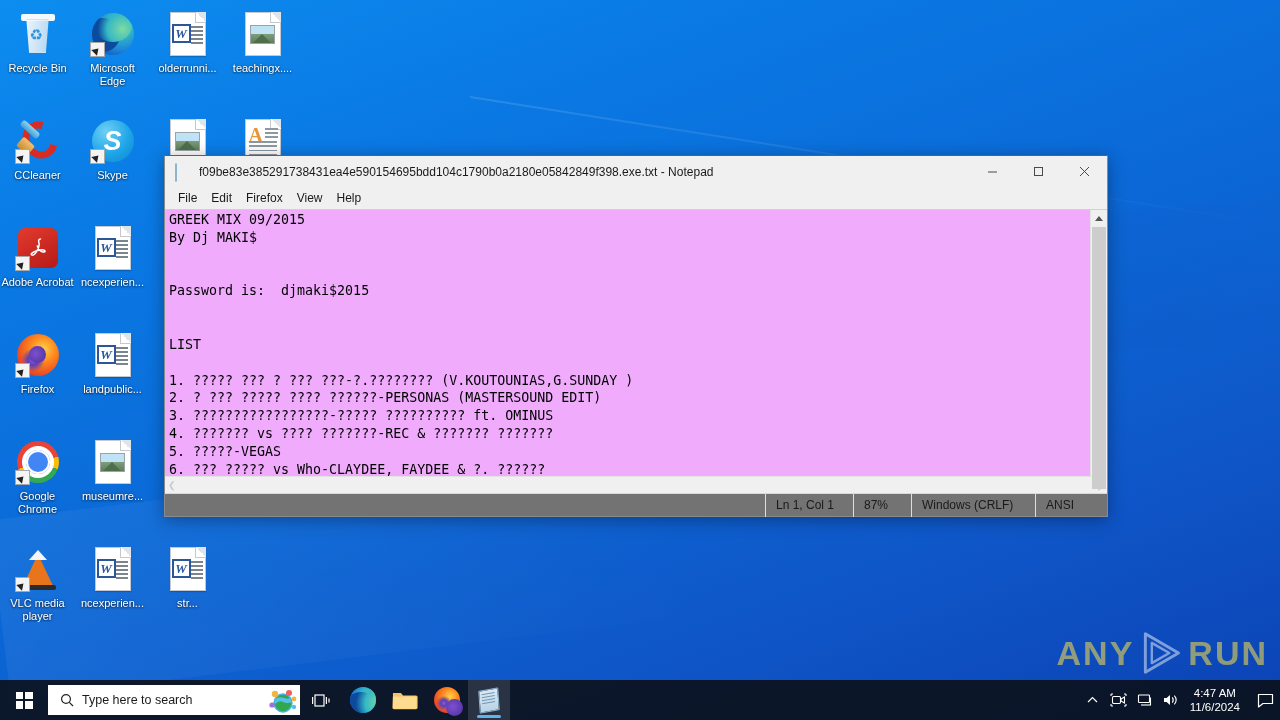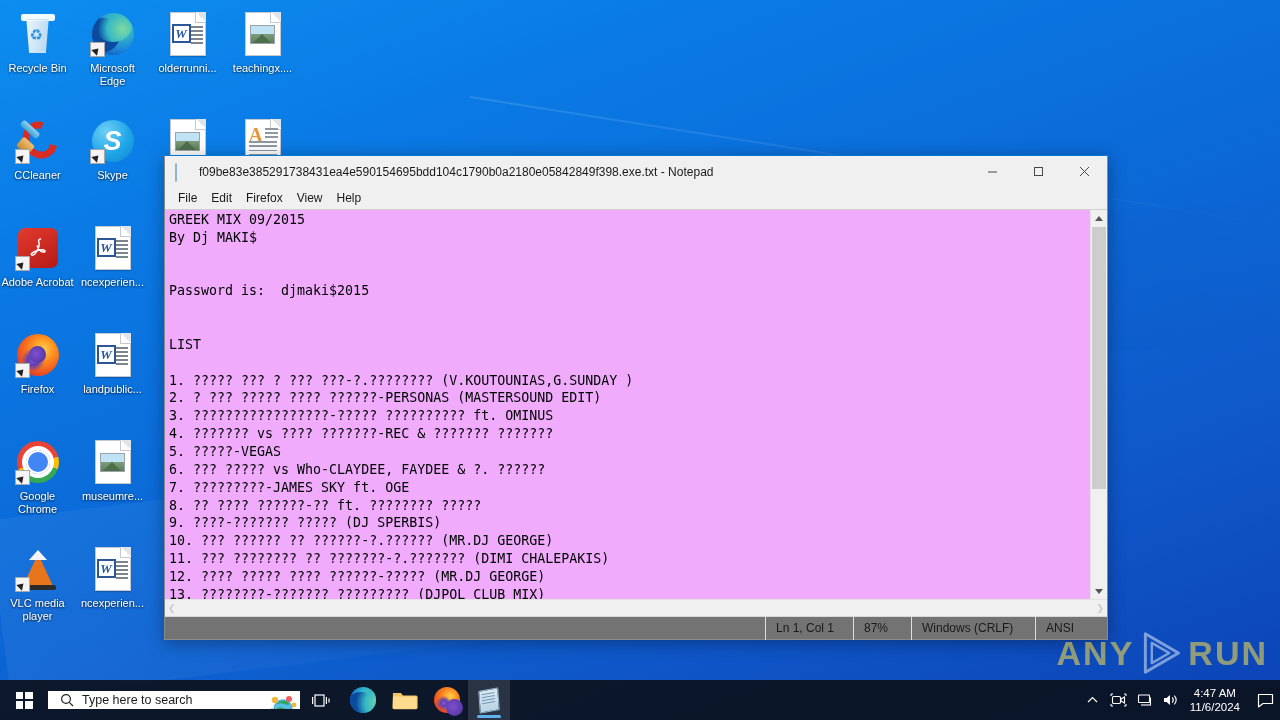--- a/index.html
+++ b/index.html
@@ -222,21 +222,21 @@
     border-bottom: 34px solid #e8741c; }
   .ico-vlc .stripe { position:absolute; width: 0; height: 0;
     border-left: 9px solid transparent; border-right: 9px solid transparent;
     border-bottom: 10px solid #f5f5f5; left: 11px; top: 2px; }
   .ico-vlc .base { position:absolute; left: 2px; bottom: 0px; width: 36px; height: 5px;
     background: #2b2b2b; border-radius: 2px; }
 
   
   #notepad {
     position: absolute;
-    left: 164px; top: 155px; width: 944px; height: 485px;
+    left: 164px; top: 155px; width: 944px; height: 362px;
     background: #f0f0f0;
     border: 1px solid #8a8a8a;
     border-top: 1px solid #0078d7;
     box-shadow: 0 3px 16px rgba(0,0,0,.34);
     display: flex; flex-direction: column;
     font-family: "Liberation Sans", sans-serif;
   }
   #np-titlebar {
     height: 31px; background: #f0f0f0;
     display: flex; align-items: center;
@@ -321,21 +321,21 @@
     position:absolute; left:0; bottom:0; width:1280px; height:40px;
     background: #0d1117e6; backdrop-filter: none;
     background-color: rgba(12,17,28,.92);
     display:flex; align-items:center;
   }
   #start-button { width:48px; height:40px; display:flex; align-items:center; justify-content:center; }
   #start-button .winlogo { width:17px; height:17px; display:grid;
     grid-template-columns: 1fr 1fr; grid-template-rows: 1fr 1fr; gap:2px; }
   #start-button .winlogo span { background:#fff; display:block; }
   #search-box {
-    width: 252px; height: 18px; background:#ffffff; display:flex; align-items:center;
+    width: 252px; height: 30px; background:#ffffff; display:flex; align-items:center;
     margin-left: 0px; position: relative; overflow:hidden;
   }
   #search-box .s-ico { margin: 0 8px 0 12px; color:#222; display:flex; }
   #search-box .s-text { font-size: 12.5px; color:#1a1a1a; }
   #search-globe { position:absolute; right:3px; top:2px; width:28px; height:28px; }
   .tb-item { width:42px; height:40px; display:flex; align-items:center; justify-content:center;
     position:relative; }
   .tb-item.active { background: rgba(255,255,255,.12); }
   .tb-item.active:after {
     content:""; position:absolute; left:9px; right:9px; bottom:2px; height:3px;

